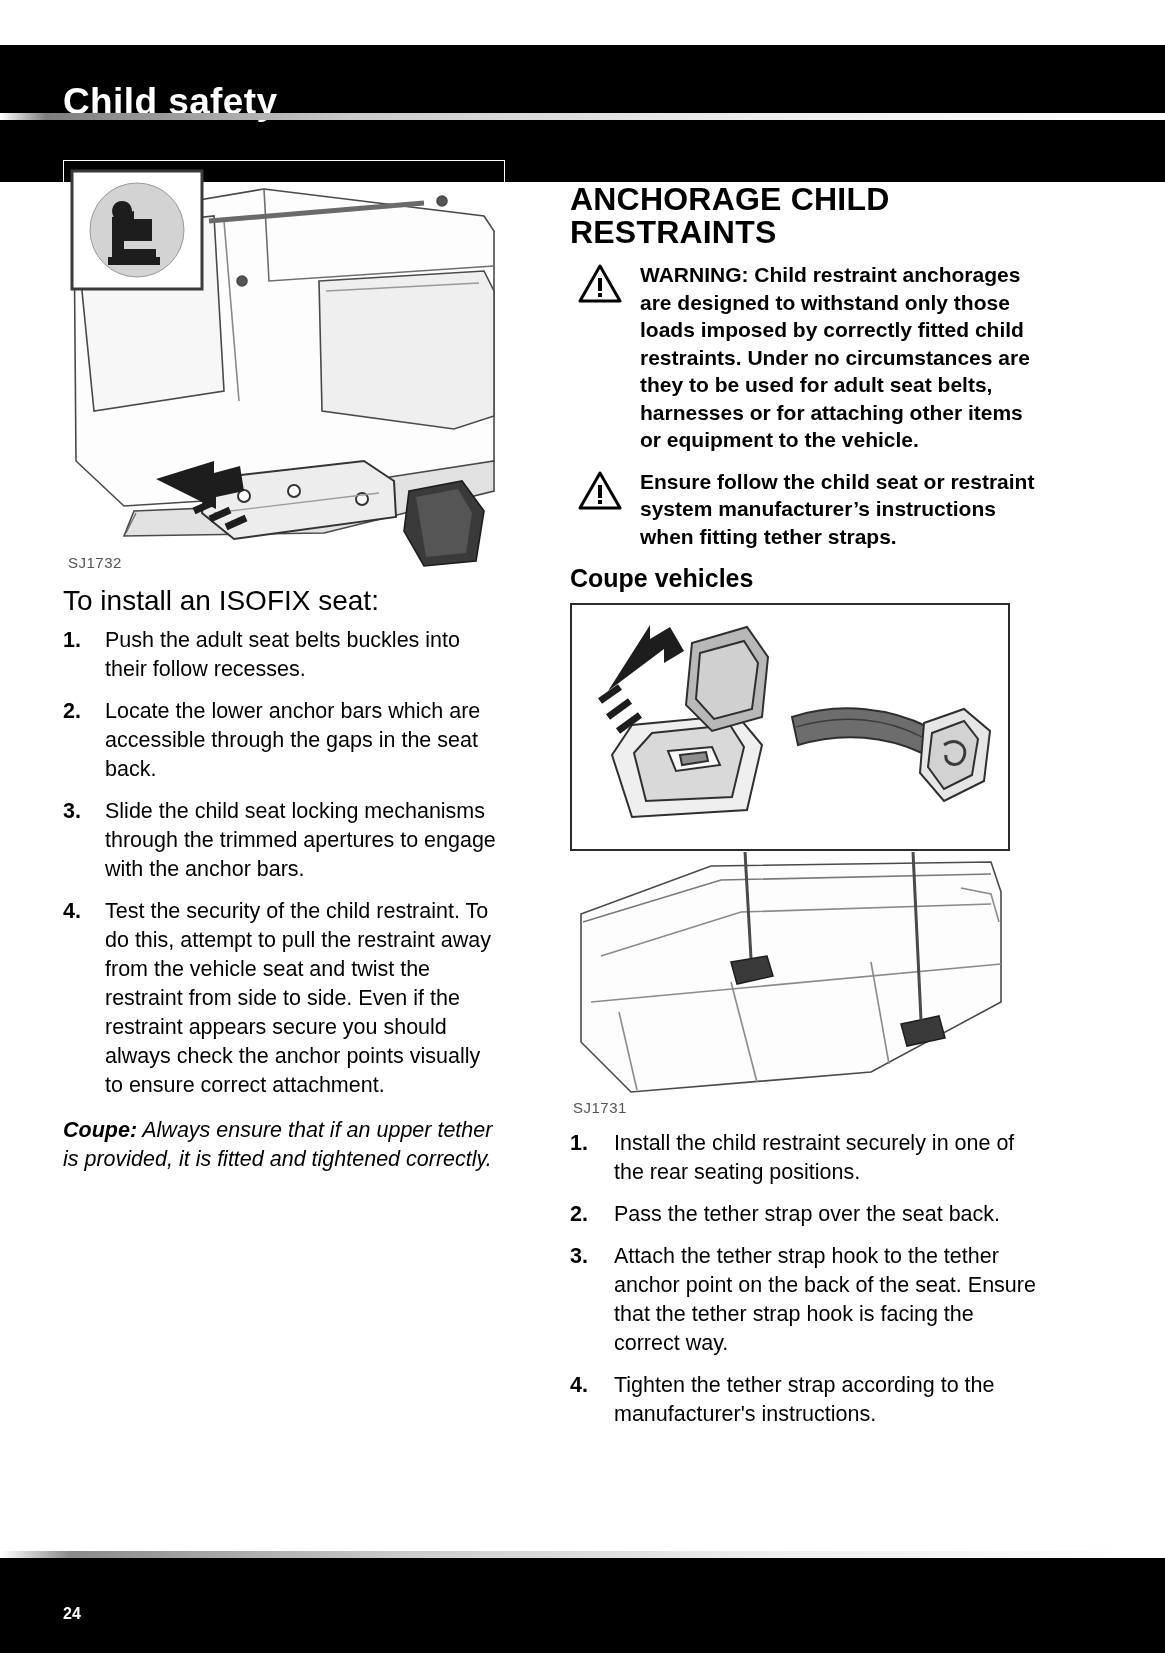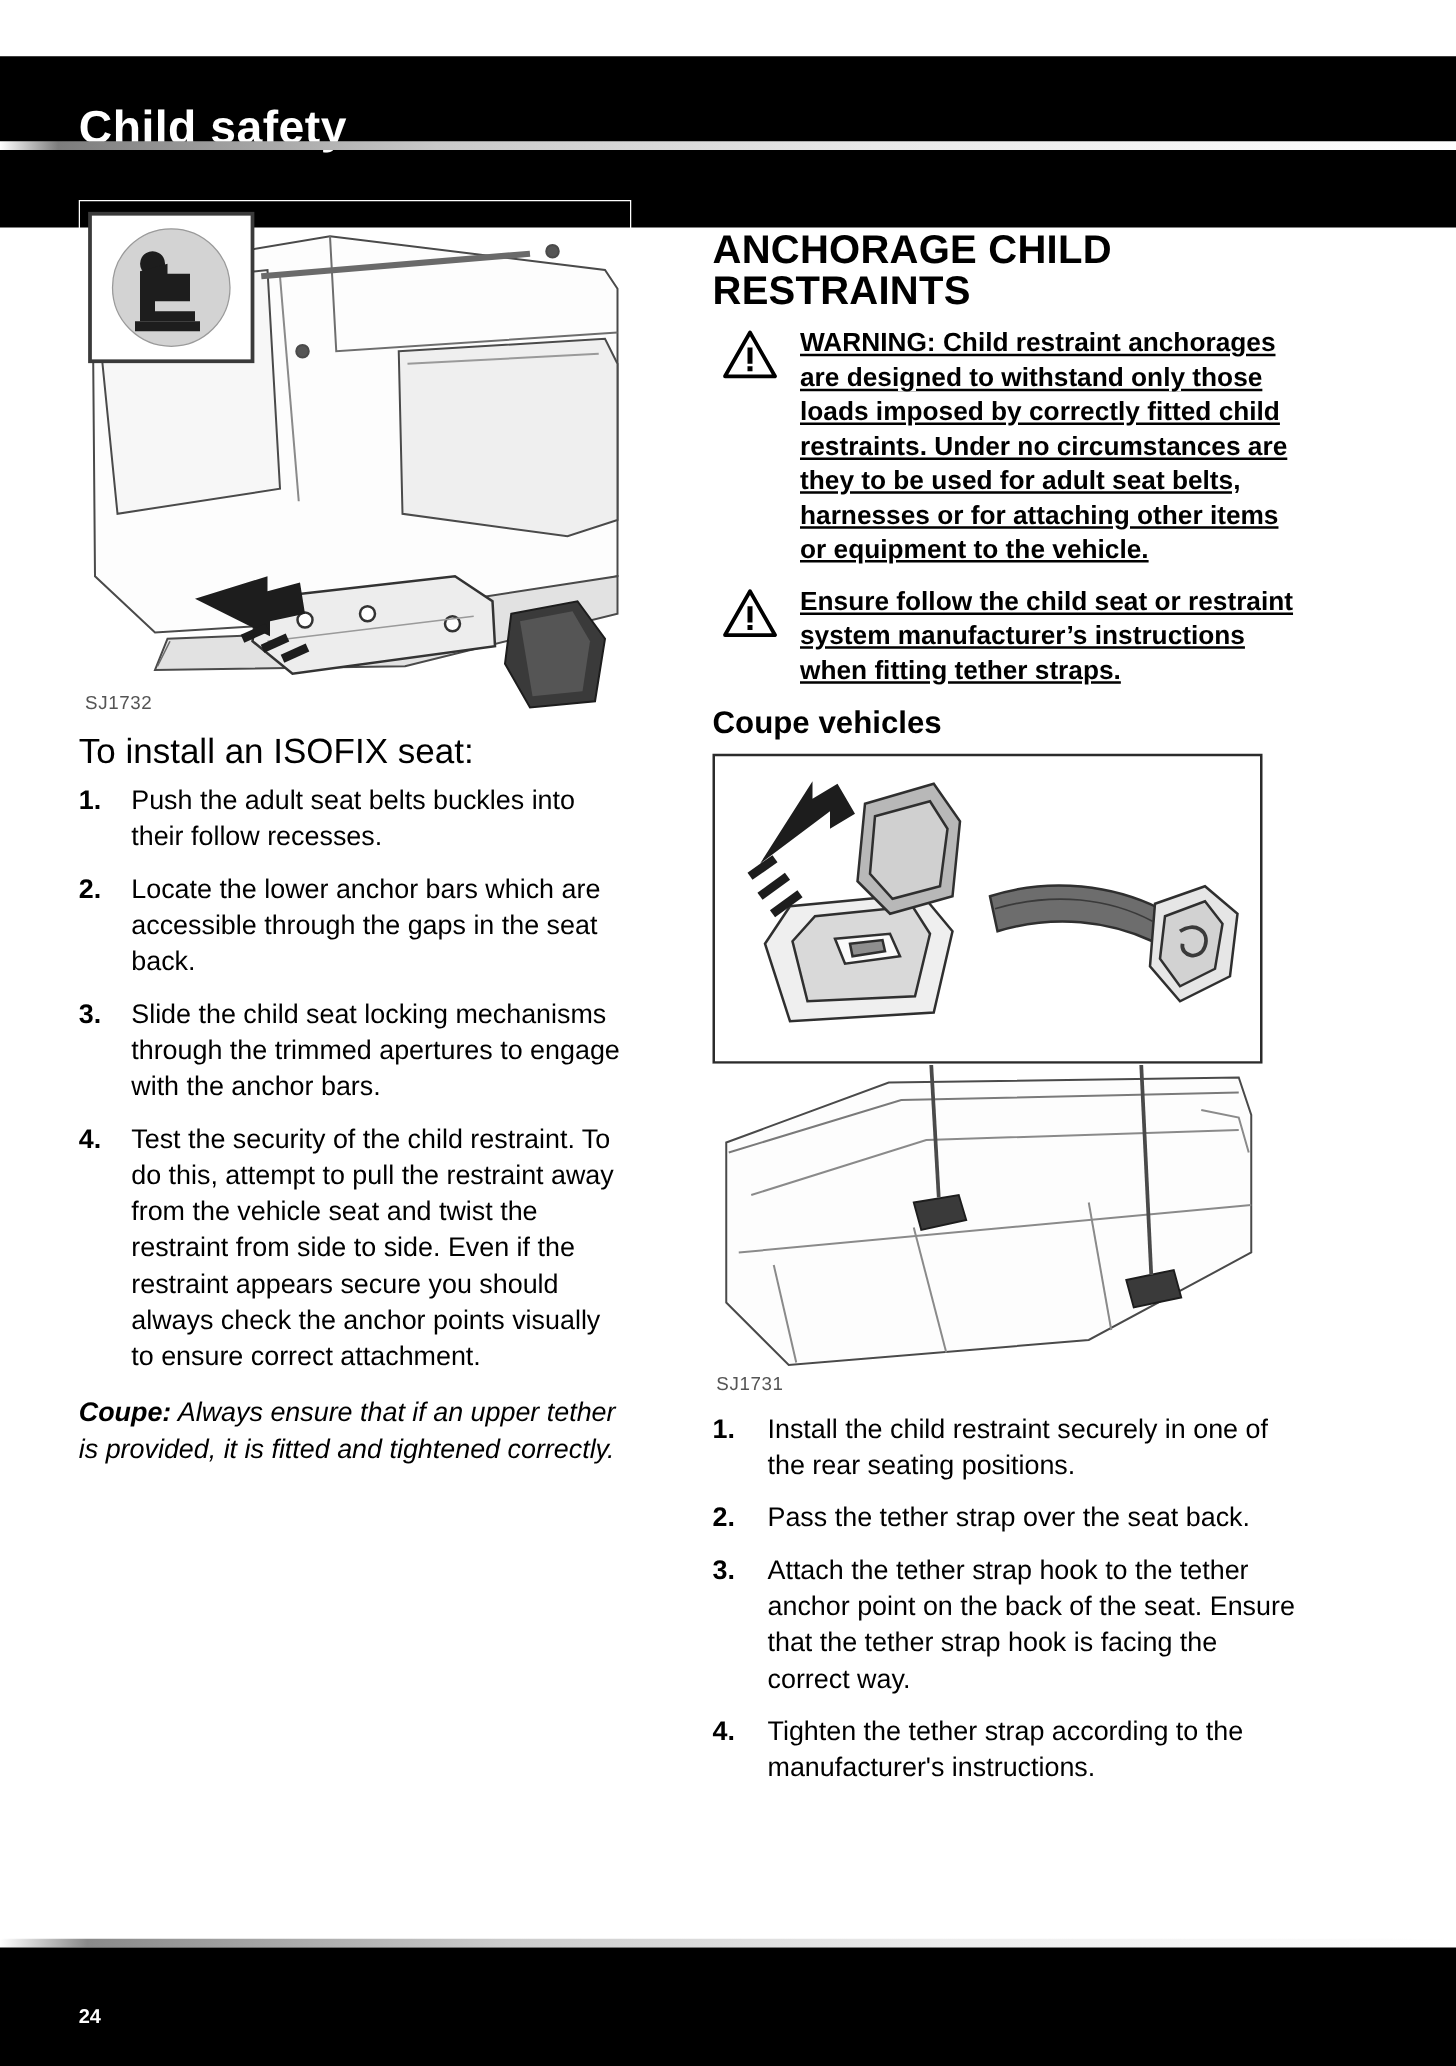--- a/index.html
+++ b/index.html
@@ -154,21 +154,20 @@
     font-weight: bold;
     line-height: 33px;
     letter-spacing: 0.2px;
     margin-bottom: 12px;
     font-family: "Liberation Sans", sans-serif;
   }
   .warning-block {
     position: relative;
     padding-left: 70px;
     margin-bottom: 14px;
-    text-decoration: underline;
   }
   .warning-block .wtext {
     font-size: 21px;
     line-height: 27.5px;
     font-weight: bold;
   }
   .warn-icon {
     position: absolute;
     left: 8px;
     top: 3px;

